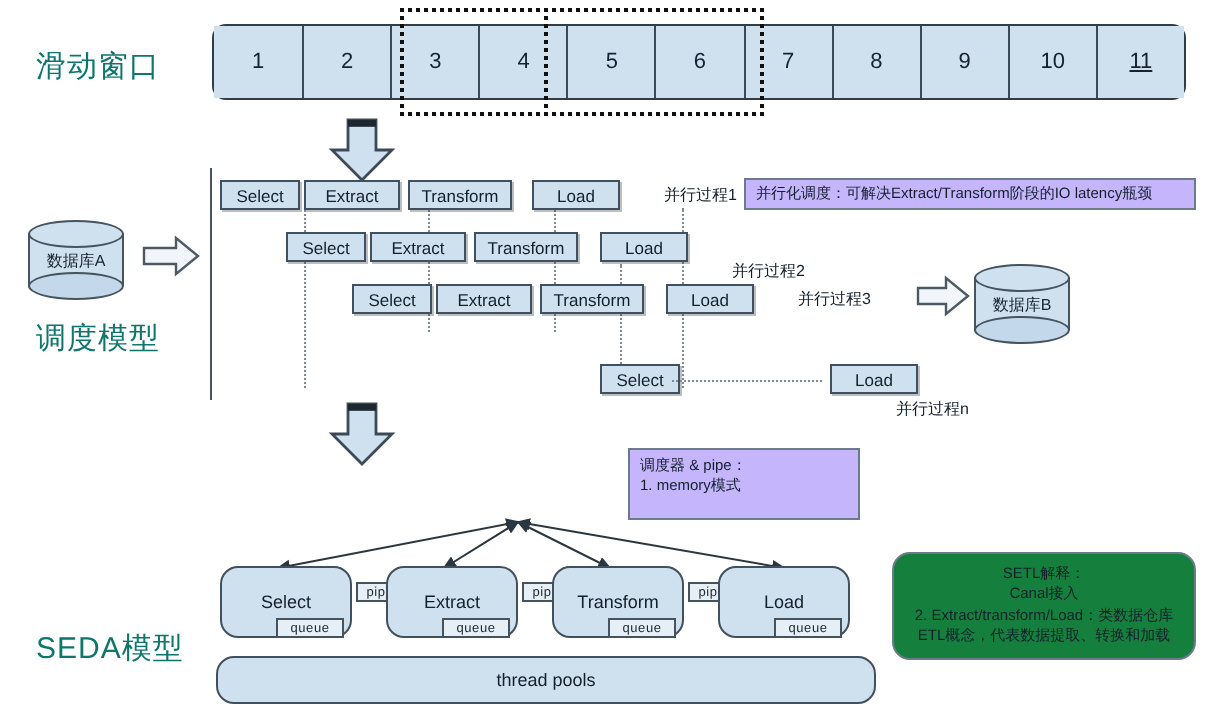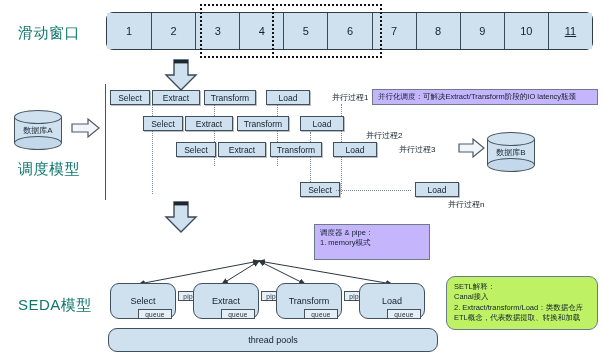--- a/index.html
+++ b/index.html
@@ -22,21 +22,21 @@
             box-shadow:1px 1px 0 rgba(60,70,80,.35);}
 
   .dotted-win{position:absolute;border:2px dotted #111;box-sizing:border-box;}
   .vdot{position:absolute;border-left:1.5px dotted #7d8a95;}
   .vline{position:absolute;border-left:1.2px solid #4a5560;}
 
   
   .note{position:absolute;background:#c4b5fd;border:1px solid #6b7b8a;
         font-size:7.5px;line-height:1.38;color:#13202b;box-sizing:border-box;
         padding:3px 5px;}
-  .note.rounded{border-radius:9px;background:#bef264;}
+  .note.rounded{border-radius:9px;background:#15803d;text-align:center;}
 
   
   .cyl{position:absolute;}
   .cyl .body{position:absolute;left:0;right:0;top:7px;bottom:7px;
              background:#cfe0ef;border-left:1px solid #46545f;border-right:1px solid #46545f;}
   .cyl .top,.cyl .bot{position:absolute;left:0;width:100%;height:14px;
              background:#cfe0ef;border:1px solid #46545f;border-radius:50%;box-sizing:border-box;}
   .cyl .top{top:0;} .cyl .bot{bottom:0;background:#c3d8ea;}
   .cyl .cap{position:absolute;left:0;top:0;width:100%;height:100%;
             display:flex;align-items:center;justify-content:center;
@@ -145,21 +145,21 @@
 
   <div class="note" style="left:372px;top:89px;width:226px;height:16px;display:flex;align-items:center;">并行化调度：可解决Extract/Transform阶段的IO latency瓶颈</div>
 
   <div class="bigarrow" style="left:163px;top:200px;">
     <svg width="36" height="34" viewBox="0 0 36 34">
       <polygon points="11,2 25,2 25,17 33,17 18,32 3,17 11,17" fill="#cfe0ef" stroke="#3c4a57" stroke-width="1.4"></polygon>
       <rect x="11" y="2" width="14" height="3.4" fill="#1d2730"></rect>
     </svg>
   </div>
 
-  <div class="lbl" style="left:18px;top:296px;">SEDA模型</div>
+  <div class="lbl" style="left:18px;top:315px;">SEDA模型</div>
 
 
   <div class="note" style="left:314px;top:224px;width:116px;height:36px;">
     <div>调度器 &amp; pipe：</div>
     <div>1. memory模式</div>
   </div>
 
   <svg class="ov">
     <defs>
       <marker id="ah" markerWidth="7" markerHeight="7" refX="6" refY="3" orient="auto">

